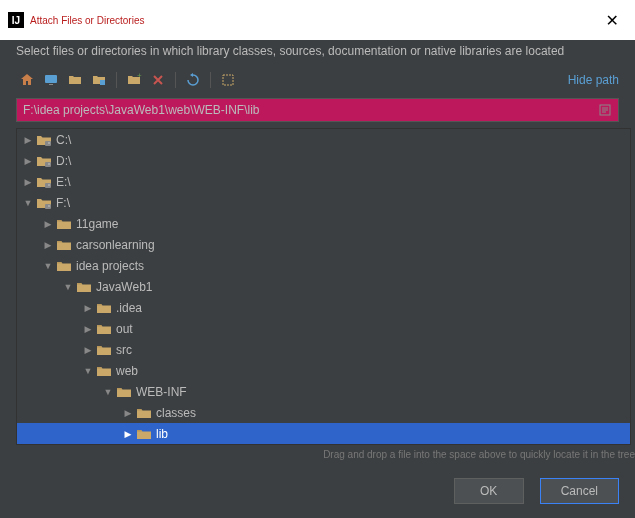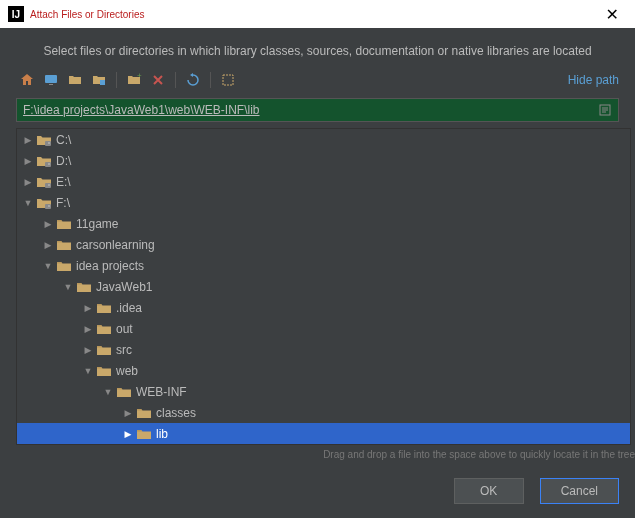--- a/index.html
+++ b/index.html
@@ -1,28 +1,28 @@
 <!DOCTYPE html>
 <html><head>
 <meta charset="utf-8">
 <style>
 * { margin: 0; padding: 0; box-sizing: border-box; font-family: "Segoe UI", Arial, sans-serif; }
 body { background: #3c3f41; color: #bbbbbb; font-size: 12px; width: 635px; height: 518px; overflow: hidden; display: flex; flex-direction: column; }
-.titlebar { background: #ffffff; color: #000; height: 28px; display: flex; align-items: center; padding: 0 8px; justify-content: space-between; }
+.titlebar { background: #ffffff; color: #000; height: 40px; display: flex; align-items: center; padding: 0 8px; justify-content: space-between; }
 .titlebar-left { display: flex; align-items: center; gap: 6px; }
 .app-icon { width: 16px; height: 16px; background: #000; color: #fff; display: flex; align-items: center; justify-content: center; font-size: 10px; font-weight: bold; }
 .titlebar-title { font-size: 10px; color: #b91c1c; }
 .close-btn { font-size: 16px; cursor: pointer; padding: 0 8px; }
-.description { padding: 16px 16px 8px; color: #bbbbbb; font-size: 12px; text-align: center; }
+.description { padding: 4px 16px 8px; color: #bbbbbb; font-size: 12px; }
 .toolbar { display: flex; align-items: center; padding: 4px 16px 8px; gap: 2px; }
 .toolbar-icon { width: 22px; height: 20px; display: flex; align-items: center; justify-content: center; cursor: pointer; }
 .toolbar-icon svg { width: 16px; height: 16px; }
 .toolbar-sep { width: 1px; height: 16px; background: #555; margin: 0 4px; }
 .hide-path { margin-left: auto; color: #5a9fd4; cursor: pointer; padding-left: 48px; }
-.path-input { margin: 0 16px 6px; background: #14532d; border: 1px solid #555; padding: 4px 6px; color: #bbbbbb; font-size: 12px; display: flex; align-items: center; text-decoration: underline; }
+.path-input { margin: 0 16px 6px; background: #be185d; border: 1px solid #555; padding: 4px 6px; color: #bbbbbb; font-size: 12px; display: flex; align-items: center; }
 .path-input-text { flex: 1; }
 .path-icon { width: 14px; height: 14px; }
 .tree-container { flex: 1; margin: 0 4px 0 16px; overflow: hidden; position: relative; border: 1px solid #323232; background: #3c3f41; }
 .tree { height: 100%; overflow-y: auto; }
 .tree::-webkit-scrollbar { width: 10px; }
 .tree::-webkit-scrollbar-track { background: #3c3f41; }
 .tree::-webkit-scrollbar-thumb { background: #5e5e5e; border-radius: 0; }
 .tree-row { display: flex; align-items: center; height: 21px; cursor: pointer; white-space: nowrap; }
 .tree-row.selected { background: #2f65ca; color: #fff; }
 .expander { width: 14px; display: inline-flex; justify-content: center; color: #888; font-size: 9px; }

